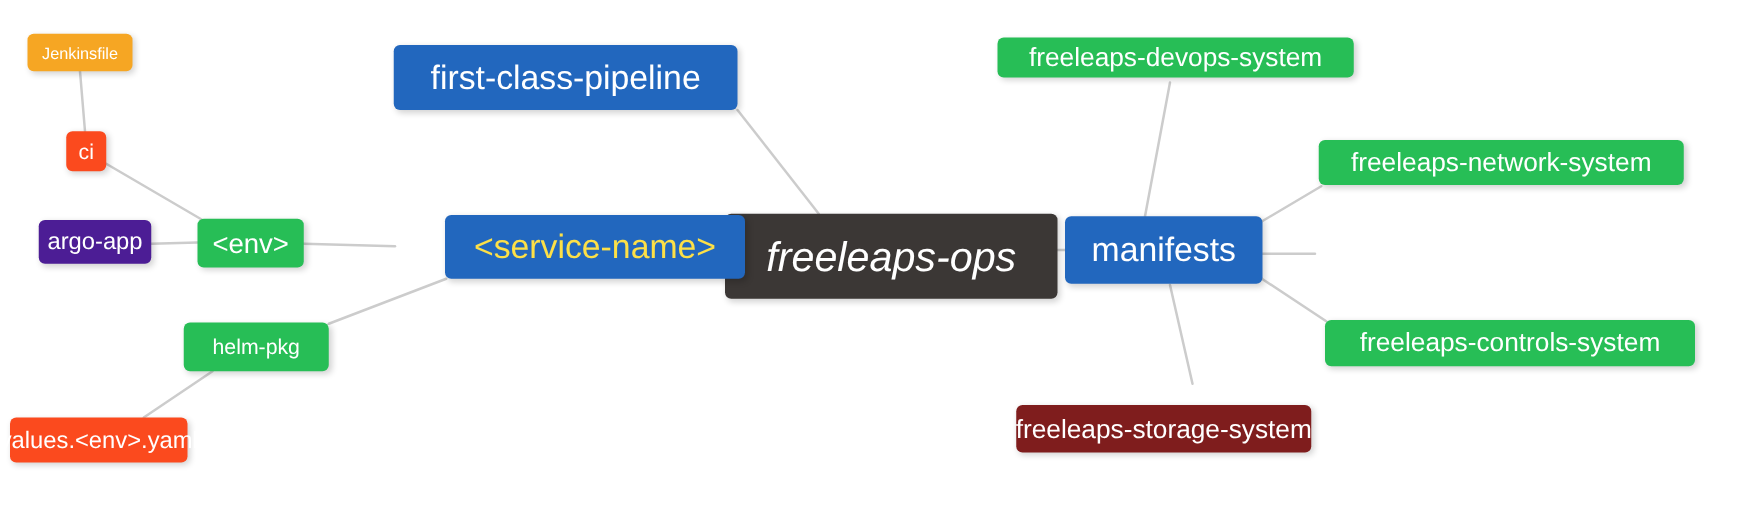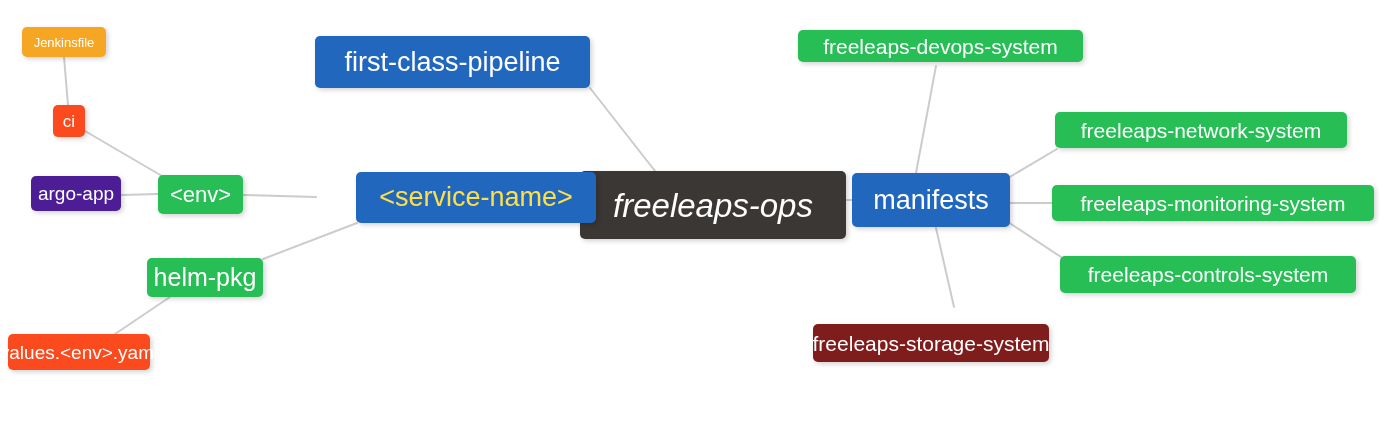--- a/index.html
+++ b/index.html
@@ -56,23 +56,22 @@
       <line x1="1008" y1="178" x2="1057" y2="149" stroke="#cccccc" stroke-width="2" stroke-linecap="round"></line>
       <line x1="1010" y1="203" x2="1052" y2="203" stroke="#cccccc" stroke-width="2" stroke-linecap="round"></line>
       <line x1="1008" y1="222" x2="1061" y2="257" stroke="#cccccc" stroke-width="2" stroke-linecap="round"></line>
       <line x1="936" y1="228" x2="954" y2="307" stroke="#cccccc" stroke-width="2" stroke-linecap="round"></line>
     </svg>
 <div class="node" style="left: 580px; top: 171px; width: 266px; height: 68px; font-size: 33px; background: rgb(59, 55, 53); color: rgb(255, 255, 255); font-style: italic;">freeleaps-ops</div>
     <div class="node" style="left: 315px; top: 36px; width: 275px; height: 52px; font-size: 27px; background: rgb(34, 103, 190); color: #ffffff;">first-class-pipeline</div>
     <div class="node" style="left: 316px; top: 172px; width: 240px; height: 51px; font-size: 27px; background: rgb(34, 103, 190); color: #fde047; margin-left: 40px;">&lt;service-name&gt;</div>
     <div class="node" style="left: 852px; top: 173px; width: 158px; height: 54px; font-size: 27px; background: rgb(34, 103, 190); color: rgb(255, 255, 255);">manifests</div>
     <div class="node" style="left: 158px; top: 175px; width: 85px; height: 39px; font-size: 22px; background: rgb(39, 190, 86); color: rgb(255, 255, 255);">&lt;env&gt;</div>
-    <div class="node" style="left: 147px; top: 258px; width: 116px; height: 39px; font-size: 25px; background: rgb(39, 190, 86); color: rgb(255, 255, 255);">helm-pkg</div>
+    <div class="node" style="left: 147px; top: 258px; width: 116px; height: 39px; font-size: 17px; background: rgb(39, 190, 86); color: rgb(255, 255, 255);">helm-pkg</div>
     <div class="node" style="left: 31px; top: 176px; width: 90px; height: 35px; font-size: 19px; background: #4c1d95; color: rgb(255, 255, 255);">argo-app</div>
     <div class="node" style="left: 53px; top: 105px; width: 32px; height: 32px; font-size: 17px; background: rgb(251, 74, 30); color: rgb(255, 255, 255);">ci</div>
     <div class="node" style="left: 22px; top: 27px; width: 84px; height: 30px; font-size: 13px; background: rgb(246, 166, 35); color: rgb(255, 255, 255);">Jenkinsfile</div>
     <div class="node" style="left: 8px; top: 334px; width: 142px; height: 36px; font-size: 19px; background: rgb(251, 74, 30); color: rgb(255, 255, 255);">values.&lt;env&gt;.yaml</div>
     <div class="node" style="left: 798px; top: 30px; width: 285px; height: 32px; font-size: 21px; background: rgb(39, 190, 86); color: rgb(255, 255, 255);">freeleaps-devops-system</div>
     <div class="node" style="left: 1055px; top: 112px; width: 292px; height: 36px; font-size: 21px; background: rgb(39, 190, 86); color: rgb(255, 255, 255); text-align: center;">freeleaps-network-system</div>
-    <div class="node" style="left: 1052px; top: 185px; width: 322px; height: 36px; font-size: 21px; background: rgb(39, 190, 86); color: rgb(255, 255, 255);">freeleaps-monitoring-system</div>
     <div class="node" style="left: 1060px; top: 256px; width: 296px; height: 37px; font-size: 21px; background: rgb(39, 190, 86); color: rgb(255, 255, 255);">freeleaps-controls-system</div>
     <div class="node" style="left: 813px; top: 324px; width: 236px; height: 38px; font-size: 21px; background: #7f1d1d; color: rgb(255, 255, 255);">freeleaps-storage-system</div>
   </div>
 
 </body></html>

